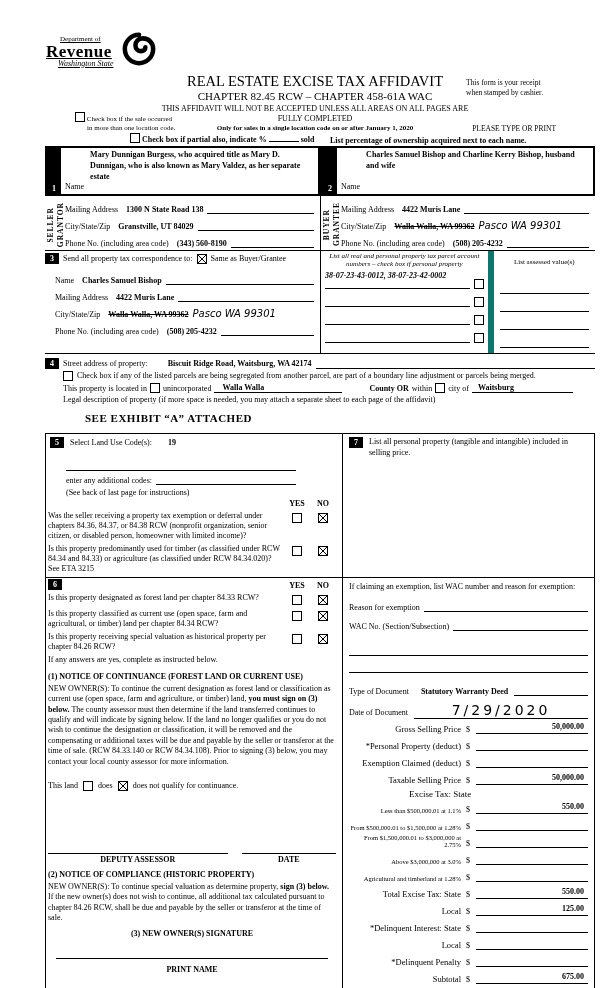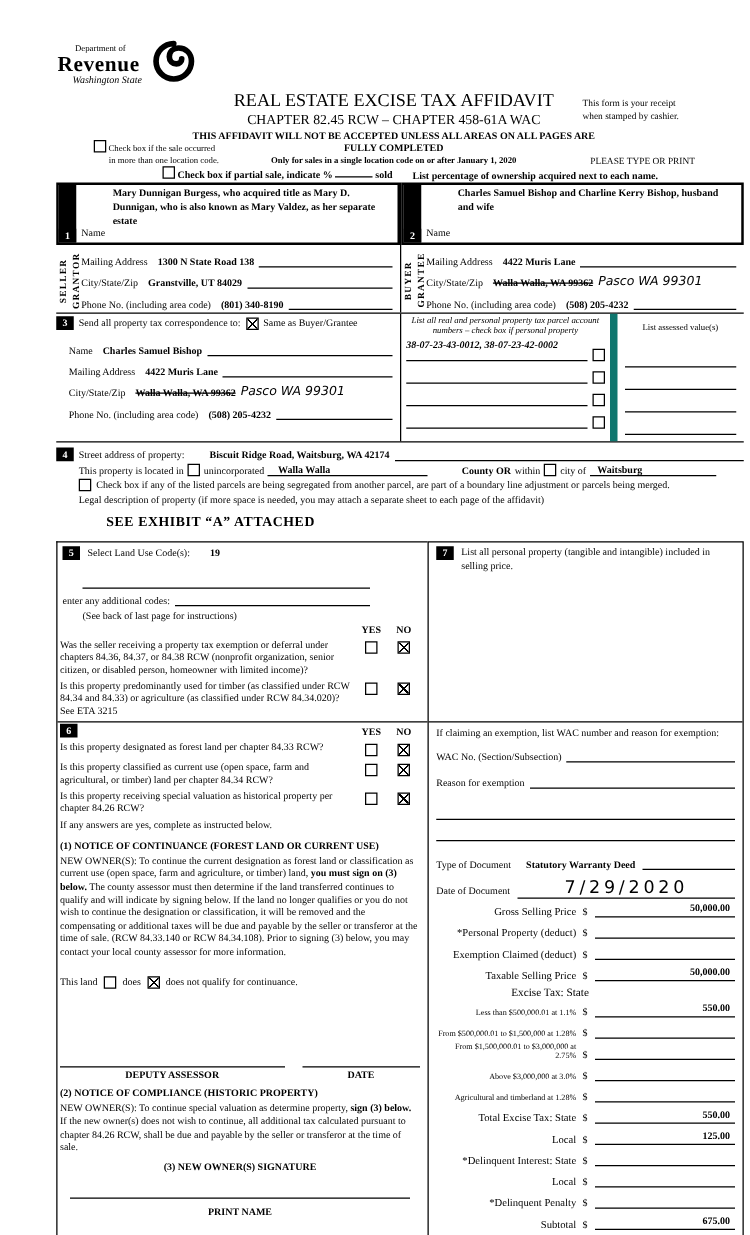--- a/index.html
+++ b/index.html
@@ -10,29 +10,29 @@
   .ctr{text-align:center;}
   .ul{border-bottom:1px solid #000;}
   .fill{flex:1;}
   .cb{display:inline-block;width:8px;height:8px;border:1px solid #000;vertical-align:-1px;background:#fff;flex:none;}
   .cb.checked{background-image:linear-gradient(45deg,transparent 44%,#000 44%,#000 56%,transparent 56%),linear-gradient(135deg,transparent 44%,#000 44%,#000 56%,transparent 56%);}
   .num{background:#000;color:#fff;min-width:14px;height:11px;font-size:8px;font-weight:bold;display:inline-flex;align-items:center;justify-content:center;flex:none;}
   .rot{writing-mode:vertical-rl;transform:rotate(180deg);font-size:7.5px;letter-spacing:1px;font-weight:bold;}
   .hw{font-family:"DejaVu Sans",sans-serif;font-style:italic;}
   .strike{text-decoration:line-through;}
   
-  .logo{position:absolute;left:46px;top:36px;line-height:1;}
+  .logo{position:absolute;left:46px;top:36px;line-height:1;text-decoration:underline;}
   .logo .dept{font-size:7px;margin-left:14px;}
   .logo .rev{font-size:17px;font-weight:bold;letter-spacing:.5px;}
   .logo .st{font-size:8px;font-style:italic;margin-left:12px;}
   .logo svg{position:absolute;left:76px;top:-4px;}
   .titleblock{position:absolute;left:150px;top:72px;width:330px;text-align:center;line-height:1.25;}
   .t1{font-size:14.5px;font-weight:normal;}
   .t2{font-size:11px;}
-  .t3{font-size:8px;font-weight:bold;}
+  .t3{font-size:8px;font-weight:normal;}
   .t4{font-size:7px;font-weight:bold;}
   .receipt{position:absolute;right:44px;top:78px;width:90px;font-size:7.5px;text-align:left;line-height:1.3;}
   .pleasetype{position:absolute;right:44px;top:124px;font-size:7.5px;}
   .multiloc{position:absolute;left:75px;top:112px;font-size:7px;line-height:1.3;}
   .partialrow{position:absolute;left:130px;top:132px;font-size:8px;font-weight:bold;}
   .ownnote{position:absolute;left:330px;top:136px;font-size:8px;font-weight:bold;}
   
   .main{position:absolute;left:45px;top:146px;width:550px;}
   .parties{display:flex;}
   .party{width:50%;box-sizing:border-box;position:relative;}
@@ -109,21 +109,21 @@
   </div>
   <div class="receipt">This form is your receipt when stamped by cashier.</div>
   <div class="pleasetype">PLEASE TYPE OR PRINT</div>
   <div class="multiloc">
     <span class="cb"></span>
     <span>Check box if the sale occurred</span><br>
     <span style="margin-left:12px">in more than one location code.</span>
   </div>
   <div class="partialrow">
     <span class="cb"></span>
-    <span>Check box if partial sale, indicate %</span>
+    <span>Check box if partial also, indicate %</span>
     <span class="ul" style="display:inline-block;width:30px;height:9px;"></span>
     <span>sold</span>
   </div>
   <div class="ownnote">List percentage of ownership acquired next to each name.</div>
 
   <div class="main">
 
     <div class="parties">
       <div class="party">
         <div class="namebox">
@@ -144,21 +144,21 @@
                 <span class="val">1300 N State Road 138</span>
                 <span class="ul fill"></span>
               </div>
             <div class="arow">
                 <span class="lbl">City/State/Zip</span>
                 <span class="val">Granstville, UT 84029</span>
                 <span class="ul fill"></span>
               </div>
             <div class="arow">
                 <span class="lbl">Phone No. (including area code)</span>
-                <span class="val">(801) 340-8190</span>
+                <span class="val">(343) 560-8190</span>
                 <span class="ul fill"></span>
               </div>
           </div>
         </div>
       </div>
       <div class="party right">
         <div class="namebox">
           <div class="numcol">
               <span class="num">2</span>
             </div>
@@ -261,49 +261,49 @@
         </div>
       </div>
     </div>
 
     <div class="zone4">
       <div class="z4row" style="align-items:center;gap:4px;">
         <span class="num">4</span>
         <span>Street address of property:</span>
         <span class="b" style="margin-left:16px">Biscuit Ridge Road, Waitsburg, WA  42174</span>
         <span class="ul fill" style="height:10px"></span>
+      </div>
+      <div class="z4row" style="margin-left:18px;gap:4px;align-items:flex-start;">
+        <span class="cb"></span>
+        <span>Check box if any of the listed parcels are being segregated from another parcel, are part of a boundary line adjustment or parcels being merged.</span>
       </div>
       <div class="z4row" style="margin-left:18px;gap:3px;">
         <span>This property is located in</span>
         <span class="cb"></span>
         <span>unincorporated</span>
         <span class="b ul" style="width:120px;padding-left:8px;">Walla Walla</span>
         <span class="b" style="margin-left:24px">County OR</span>
         <span>within</span>
         <span class="cb"></span>
         <span>city of</span>
         <span class="b ul" style="width:95px;padding-left:6px;">Waitsburg</span>
       </div>
-      <div class="z4row" style="margin-left:18px;gap:4px;align-items:flex-start;">
-        <span class="cb"></span>
-        <span>Check box if any of the listed parcels are being segregated from another parcel, are part of a boundary line adjustment or parcels being merged.</span>
-      </div>
       <div class="z4row" style="margin-left:18px;">Legal description of property (if more space is needed, you may attach a separate sheet to each page of the affidavit)</div>
       <div class="exhibit">SEE EXHIBIT “A” ATTACHED</div>
     </div>
 
     <div class="cols">
       <div class="colL">
         <div class="row" style="align-items:center;gap:6px;margin-left:2px;">
           <span class="num">5</span>
           <span>Select Land Use Code(s):</span>
           <span class="b" style="margin-left:10px">19</span>
         </div>
         <div class="fullline" style="margin:10px 40px 0 18px;"></div>
-        <div class="row" style="margin:4px 40px 0 2px;gap:4px;">
+        <div class="row" style="margin:4px 40px 0 18px;gap:4px;">
           <span>enter any additional codes:</span>
           <span class="ul fill" style="height:9px"></span>
         </div>
         <div style="margin:3px 0 0 18px;">(See back of last page for instructions)</div>
         <div class="ynhead">
           <span class="qt"></span>
           <span class="yncol">YES</span>
           <span class="yncol">NO</span>
         </div>
         <div class="quest">
@@ -365,26 +365,26 @@
         <div class="fullline" style="margin-top:8px;"></div>
       </div>
 
       <div class="colR">
         <div class="row" style="align-items:flex-start;gap:6px;">
           <span class="num">7</span>
           <span style="line-height:1.35;">List all personal property (tangible and intangible) included in selling price.</span>
         </div>
         <div style="height:118px;"></div>
         <div style="border-top:1px solid #000;margin:0 -6px;padding:4px 6px 0 6px;">If claiming an exemption, list WAC number and reason for exemption:</div>
+        <div class="row" style="margin-top:10px;gap:4px;">
+          <span>Reason for exemption</span>
+          <span class="ul fill" style="height:10px"></span>
+        </div>
         <div class="row" style="margin-top:8px;gap:4px;">
           <span>WAC No. (Section/Subsection)</span>
-          <span class="ul fill" style="height:10px"></span>
-        </div>
-        <div class="row" style="margin-top:10px;gap:4px;">
-          <span>Reason for exemption</span>
           <span class="ul fill" style="height:10px"></span>
         </div>
         <div class="fullline" style="margin:12px 0 0 0;"></div>
         <div class="fullline" style="margin:4px 0 0 0;"></div>
         <div class="row" style="margin-top:12px;gap:6px;">
           <span>Type of Document</span>
           <span class="b" style="margin-left:6px">Statutory Warranty Deed</span>
           <span class="ul fill" style="height:10px"></span>
         </div>
         <div class="row" style="margin-top:6px;gap:6px;align-items:flex-end;">

